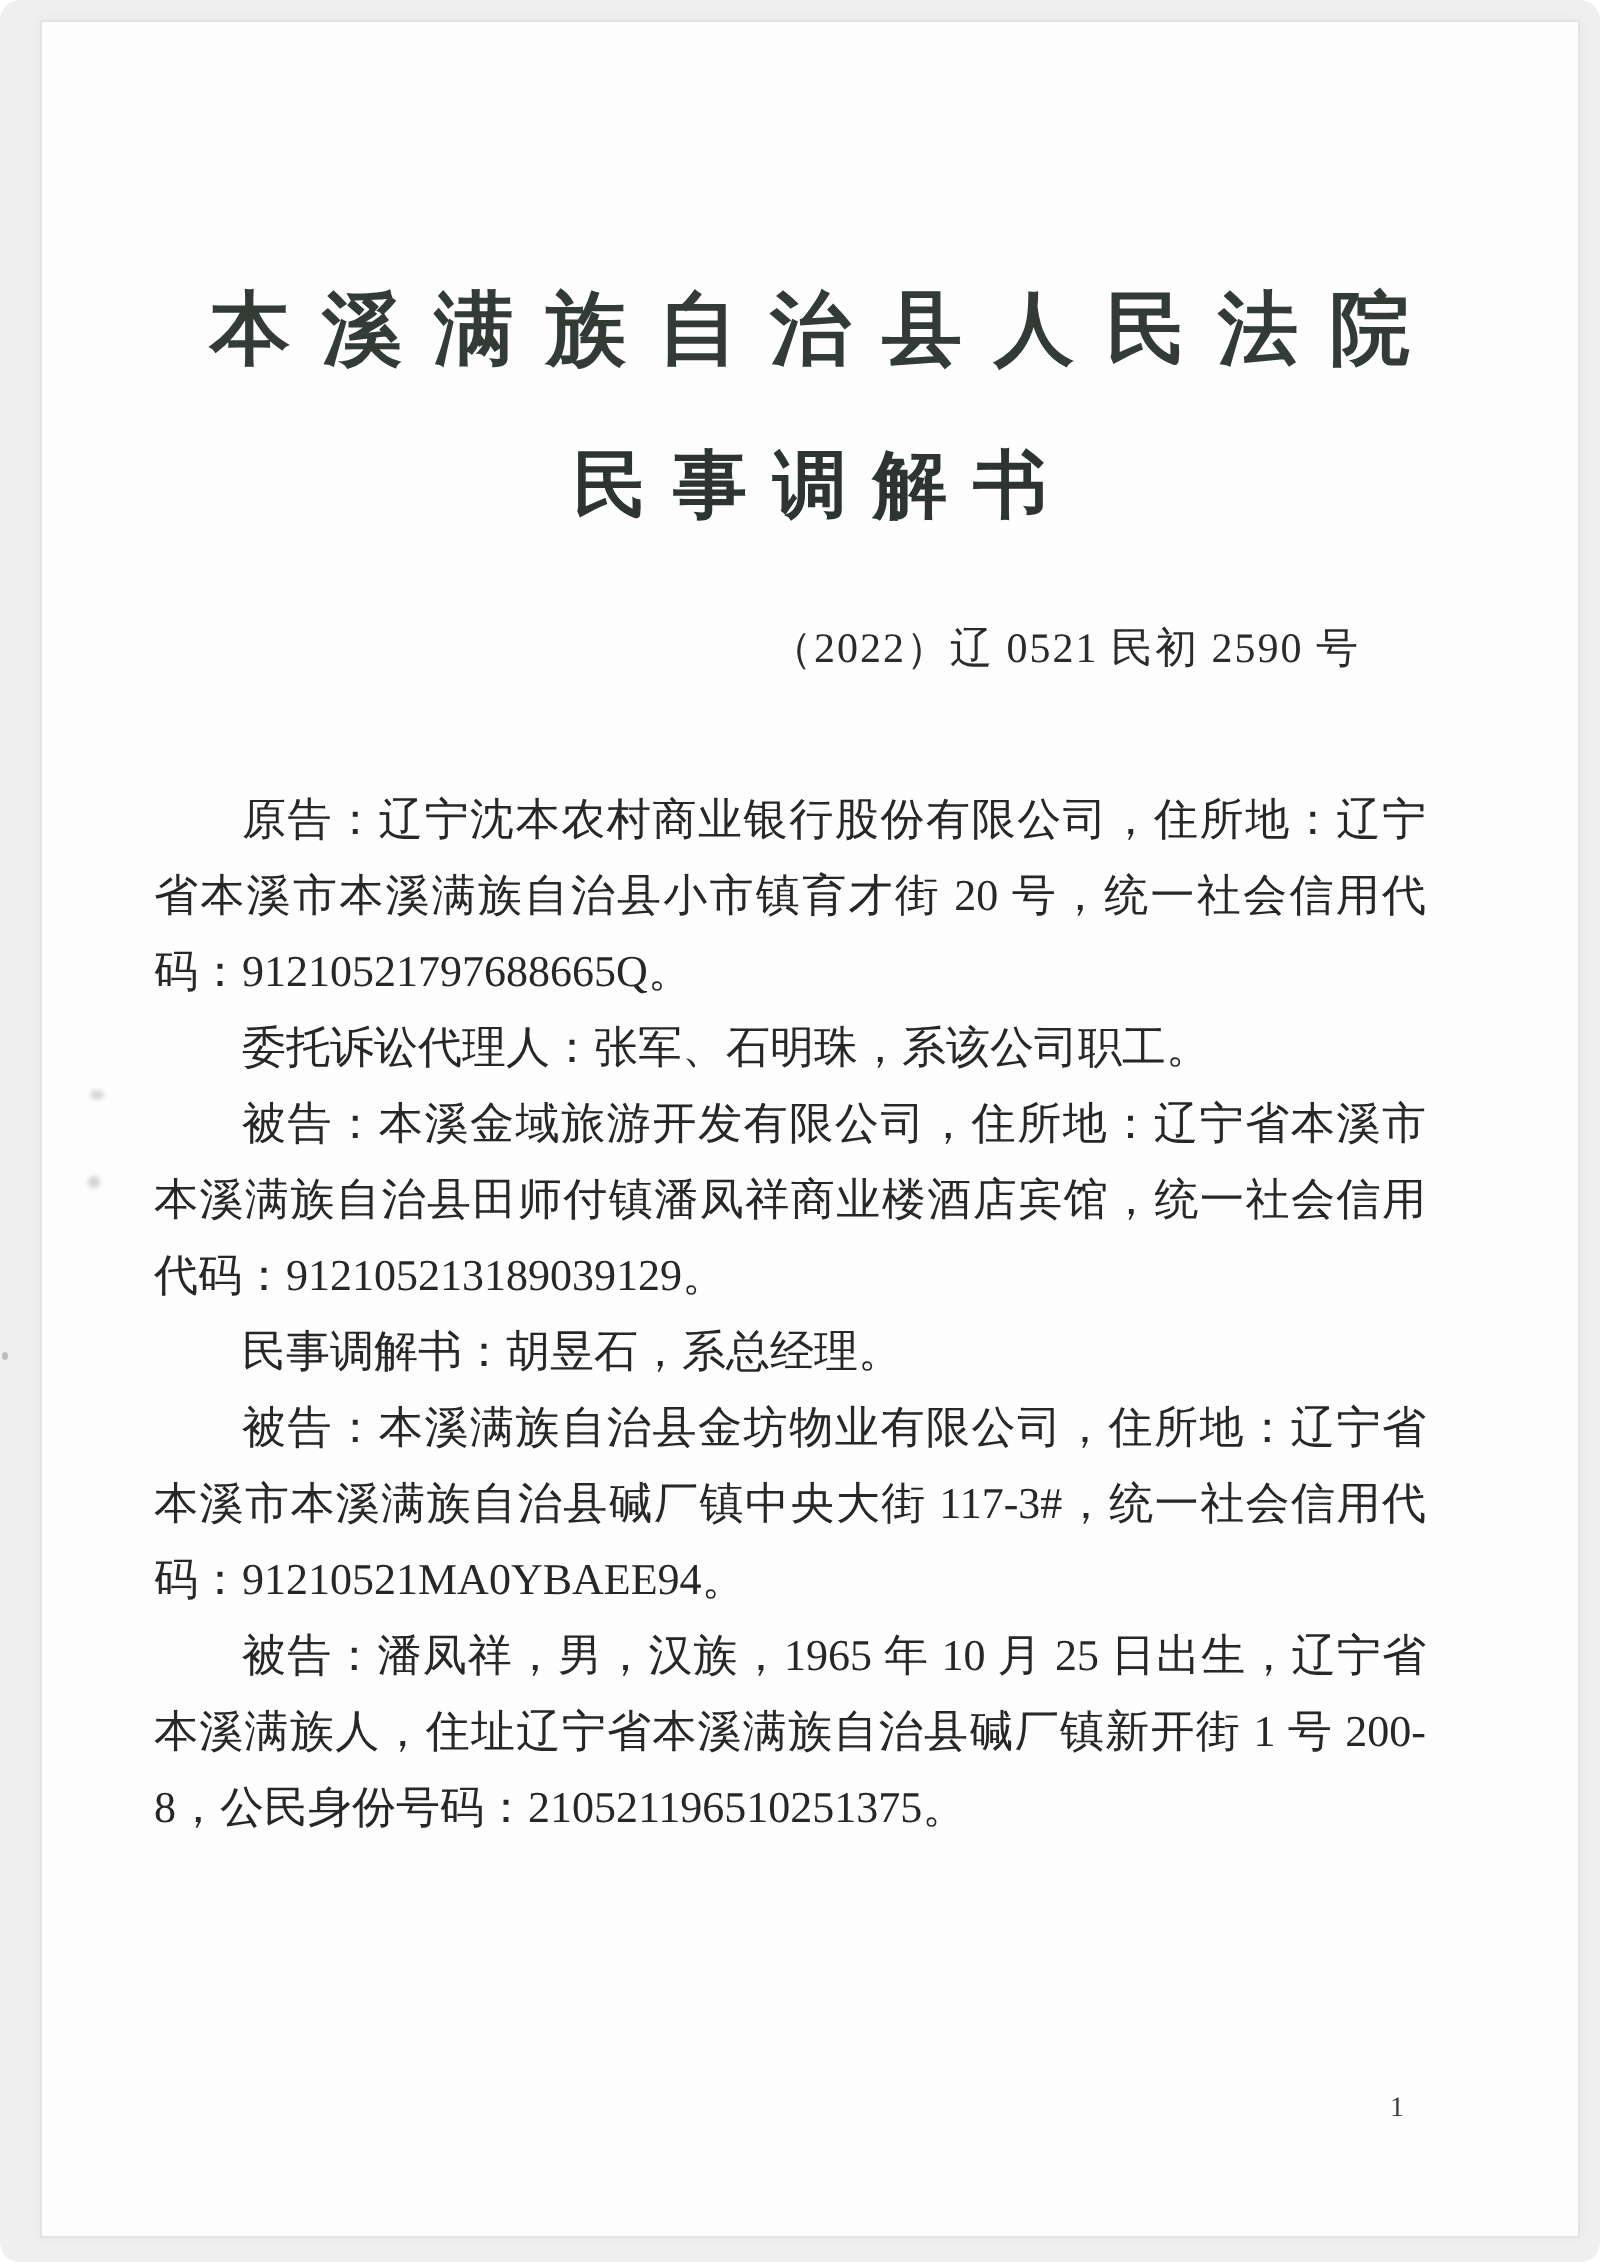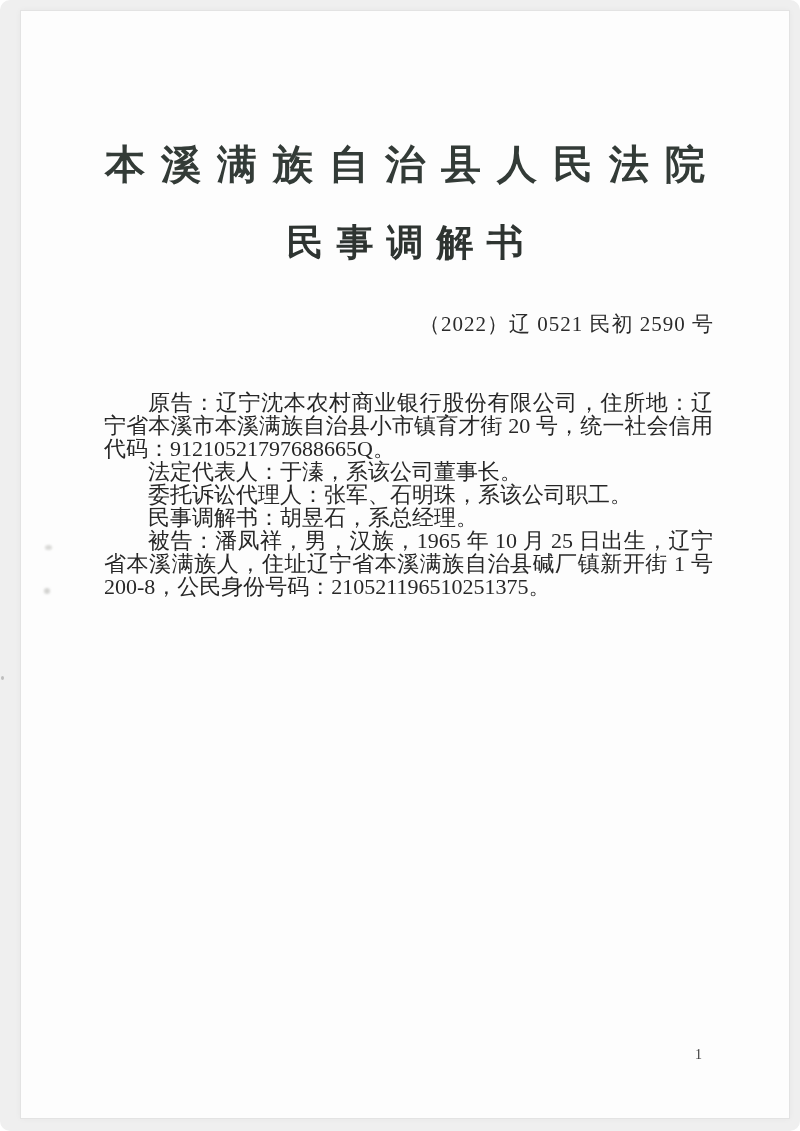--- a/index.html
+++ b/index.html
@@ -42,32 +42,32 @@
     text-align: center;
     font-size: 37px;
     font-weight: 700;
     letter-spacing: 13px;
     padding-left: 13px;
     color: #2e3431;
     white-space: nowrap;
   }
   .case-number {
     margin-top: 42px;
-    padding-right: 75px;
+    padding-right: 109px;
     text-align: right;
     font-size: 21px;
     color: #2b2b2b;
     letter-spacing: 1px;
   }
   .body-text {
     margin-top: 53px;
-    padding-left: 83px;
+    padding-left: 56px;
     padding-right: 76px;
     font-size: 22px;
-    line-height: 23px;
+    line-height: 38px;
     color: #272727;
     text-align: justify;
   }
   .body-text p {
     margin: 0;
     text-indent: 2em;
   }
   .page-number {
     position: absolute;
     left: 674px;
@@ -90,23 +90,24 @@
   <div class="page">
 
     <h1 class="court-title">本溪满族自治县人民法院</h1>
 
     <h2 class="doc-title">民事调解书</h2>
 
     <div class="case-number">（2022）辽 0521 民初 2590 号</div>
 
     <div class="body-text">
       <p>原告：辽宁沈本农村商业银行股份有限公司，住所地：辽宁省本溪市本溪满族自治县小市镇育才街 20 号，统一社会信用代码：91210521797688665Q。</p>
-      <p>法定代表人：于溱，系该公司董事长。</p>
       <p>委托诉讼代理人：张军、石明珠，系该公司职工。</p>
+      <p>被告：本溪金域旅游开发有限公司，住所地：辽宁省本溪市本溪满族自治县田师付镇潘凤祥商业楼酒店宾馆，统一社会信用代码：912105213189039129。</p>
       <p>民事调解书：胡昱石，系总经理。</p>
+      <p>被告：本溪满族自治县金坊物业有限公司，住所地：辽宁省本溪市本溪满族自治县碱厂镇中央大街 117-3#，统一社会信用代码：91210521MA0YBAEE94。</p>
       <p>被告：潘凤祥，男，汉族，1965 年 10 月 25 日出生，辽宁省本溪满族人，住址辽宁省本溪满族自治县碱厂镇新开街 1 号 200-8，公民身份号码：210521196510251375。</p>
     </div>
 
     <div class="page-number">1</div>
 
     <div class="speck speck-1"></div>
     <div class="speck speck-2"></div>
   </div>
   <div class="speck speck-3"></div>
 </div>

